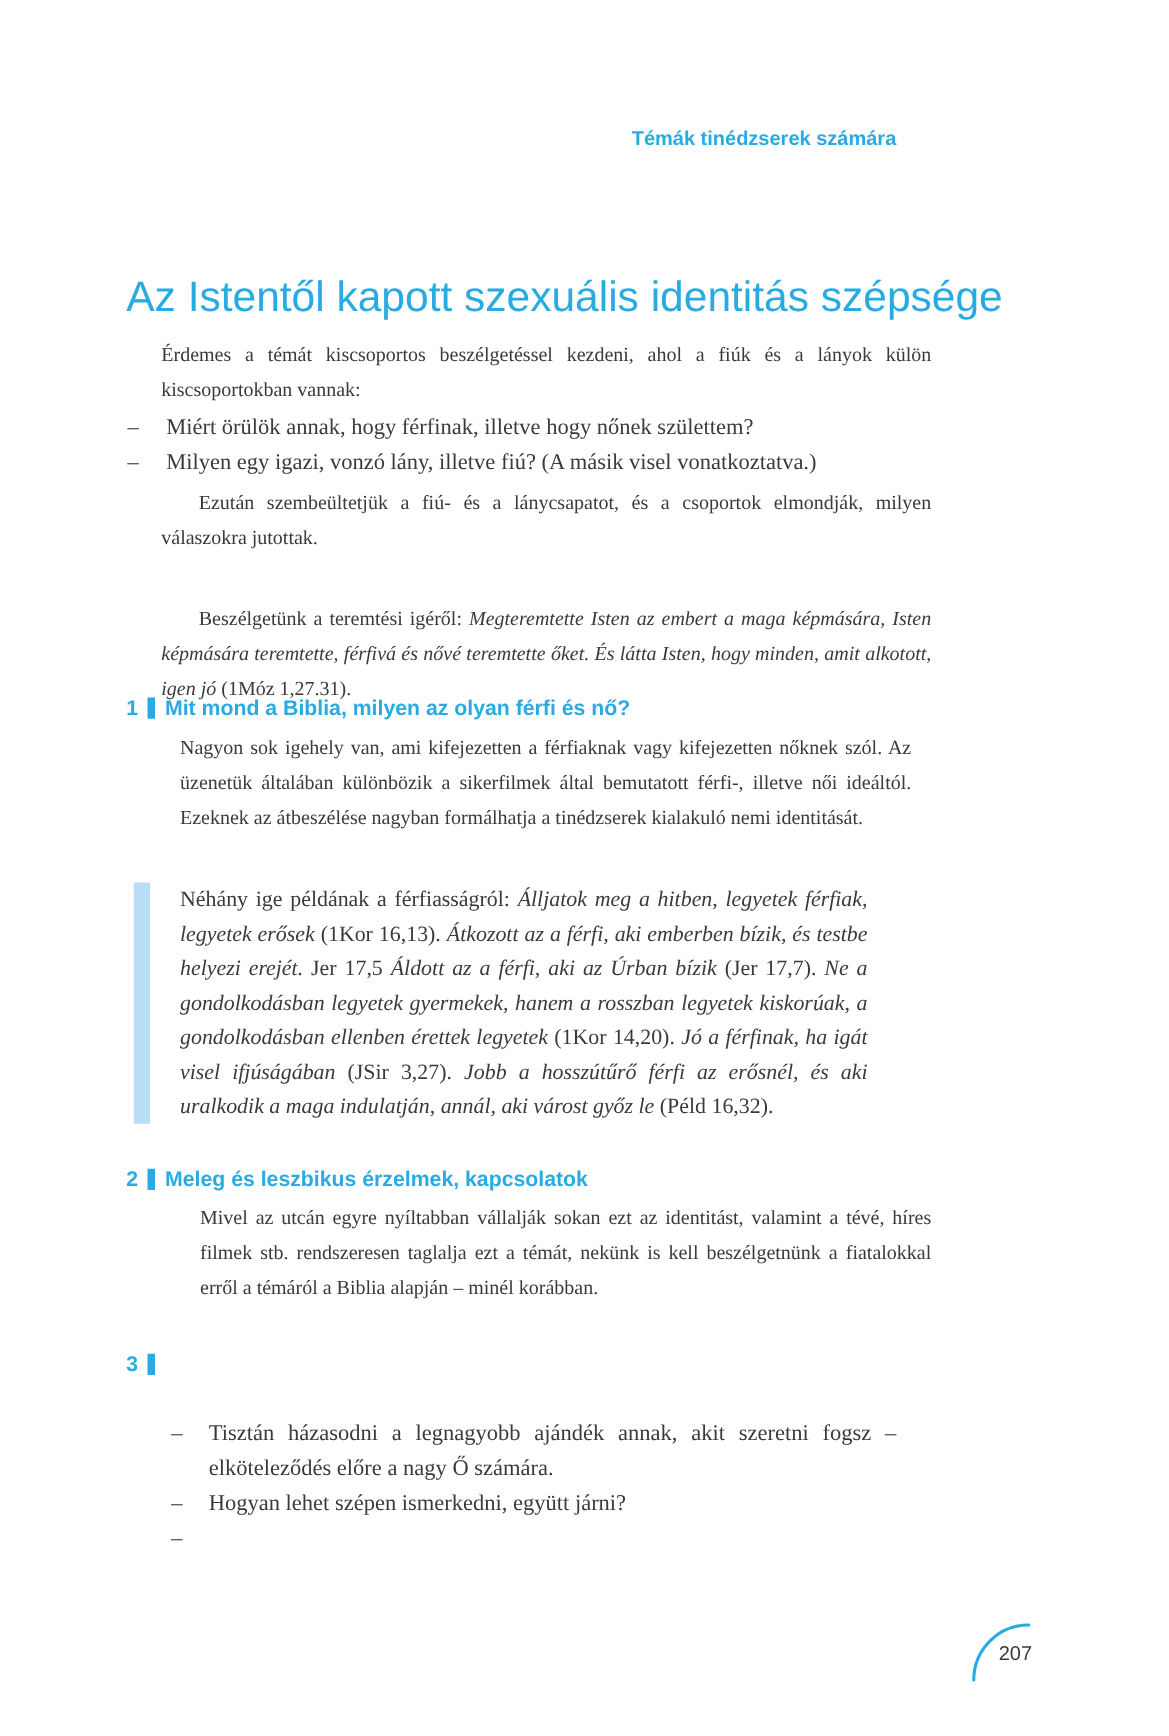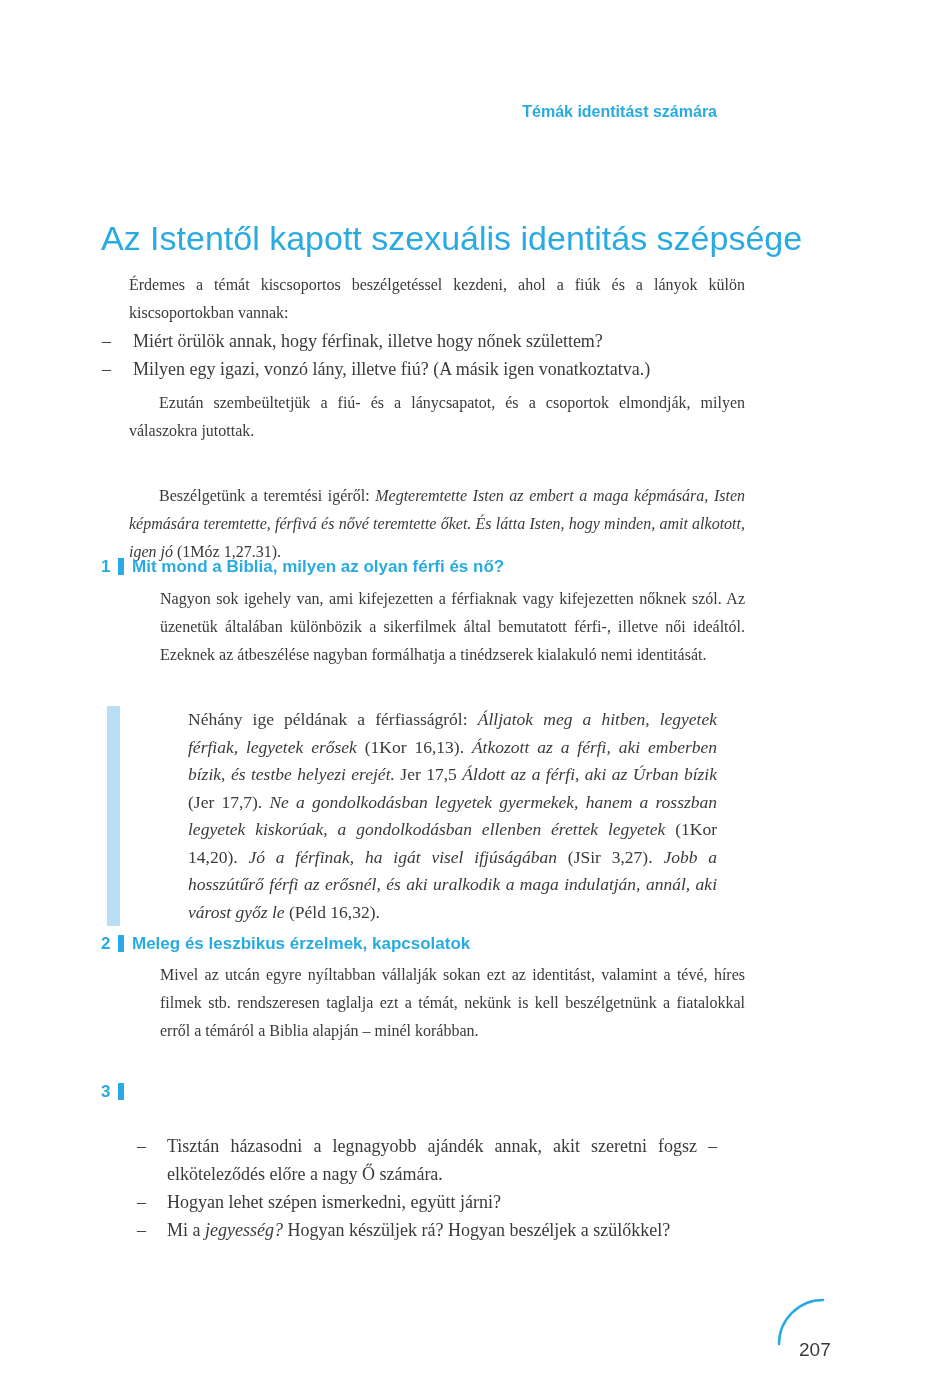--- a/index.html
+++ b/index.html
@@ -50,60 +50,60 @@
   
   .sec-head{
     font-family:"Liberation Sans", sans-serif;
     font-weight:bold;font-size:17px;line-height:28px;
     color:var(--accent);
     display:flex;align-items:flex-start;
   }
   .sec-num{width:17px;flex:none;}
   .sec-bar{flex:none;width:6px;height:17px;background:var(--accent);margin:5px 8px 0 0;}
   .sec1-head{left:101px;top:553px;width:616px;}
-  .sec1-body{left:132px;top:585px;width:585px;}
+  .sec1-body{left:116px;top:585px;width:585px;}
   .quote{left:107px;top:706px;width:610px;display:flex;}
   .quote-bar{flex:none;width:13px;background:var(--quote_bar);}
   .quote-text{
-    margin-left:68px;width:550px;
+    margin-left:24px;width:550px;
     font-size:17.5px;line-height:27.5px;text-align:justify;
   }
   .sec2-head{left:101px;top:930px;width:616px;}
   .sec2-body{left:132px;top:961px;width:585px;}
   .sec3-head{left:101px;top:1078px;width:616px;}
   .sec3-bullets{left:137px;top:1132px;width:580px;}
   .sec3-bullets .bullet{padding-left:30px;}
   .sec3-bullets .bullet .dash{left:0;}
   
   .footer-arc{left:776px;top:1296px;width:50px;height:50px;}
   .page-number{
     left:799px;top:1315px;
     font-family:"Liberation Sans", sans-serif;
-    font-size:19px;color:#3a3a3a;margin-top:24px;
+    font-size:16px;color:#3a3a3a;
   }
 </style>
 </head>
 <body>
 
 <div class="page">
 
-  <div class="abs running-header">Témák identitást számára</div>
+  <div class="abs running-header">Témák tinédzserek számára</div>
 
   <h1 class="abs chapter-title">Az Istentől kapott szexuális identitás szépsége</h1>
 
   <p class="abs serif p-lead">Érdemes a témát kiscsoportos beszélgetéssel kezdeni, ahol a fiúk és a lányok külön kiscsoportokban vannak:</p>
 
   <div class="abs intro-bullets">
     <div class="bullet">
       <span class="dash">–</span>
       <span>Miért örülök annak, hogy férfinak, illetve hogy nőnek születtem?</span>
     </div>
     <div class="bullet">
       <span class="dash">–</span>
-      <span>Milyen egy igazi, vonzó lány, illetve fiú? (A másik igen vonatkoztatva.)</span>
+      <span>Milyen egy igazi, vonzó lány, illetve fiú? (A másik visel vonatkoztatva.)</span>
     </div>
   </div>
 
   <p class="abs serif p-indent p-after">Ezután szembeültetjük a fiú- és a lánycsapatot, és a csoportok elmondják, milyen válaszokra jutottak.</p>
 
   <p class="abs serif p-indent p-creation"><span>Beszélgetünk a teremtési igéről: </span><span class="it">Megteremtette Isten az embert a maga képmására, Isten képmására teremtette, férfivá és nővé teremtette őket. És látta Isten, hogy minden, amit alkotott, igen jó </span><span>(1Móz 1,27.31).</span></p>
 
   <div class="abs sec-head sec1-head">
     <span class="sec-num">1</span>
     <span class="sec-bar"></span>
@@ -134,21 +134,20 @@
     <div class="bullet">
       <span class="dash">–</span>
       <span>Tisztán házasodni a legnagyobb ajándék annak, akit szeretni fogsz – elköteleződés előre a nagy Ő számára.</span>
     </div>
     <div class="bullet">
       <span class="dash">–</span>
       <span>Hogyan lehet szépen ismerkedni, együtt járni?</span>
     </div>
     <div class="bullet">
       <span class="dash">–</span>
-      <span><span>Mi a </span><span class="it">jegyesség?</span><span> Hogyan készüljek rá? Hogyan beszéljek a szülőkkel?</span></span>
     </div>
   </div>
 
   <svg class="abs footer-arc" viewBox="0 0 50 50" width="50" height="50">
     <path d="M 3 48 A 44 44 0 0 1 47 4" fill="none" stroke="#29abe2" stroke-width="2.5" stroke-linecap="round"></path>
   </svg>
   <div class="abs page-number">207</div>
 
 </div>
 

